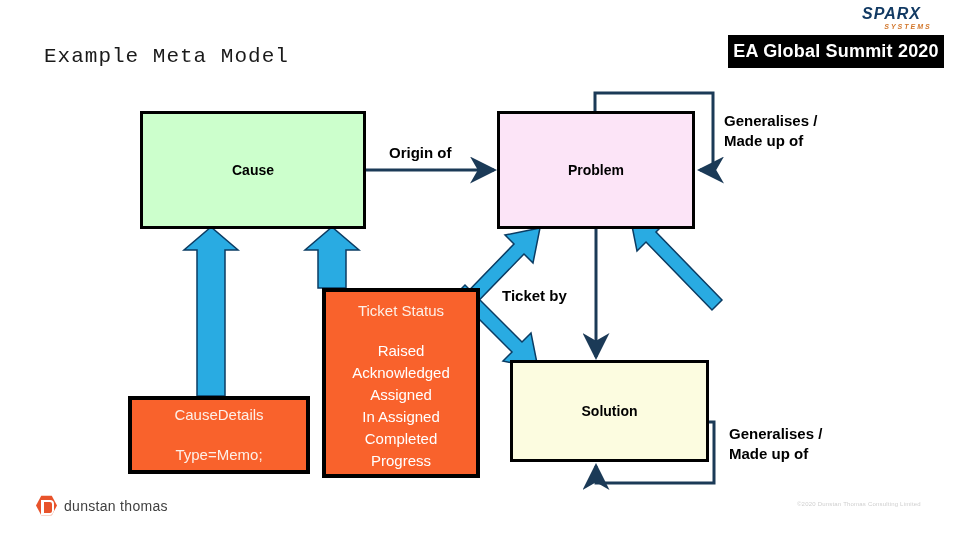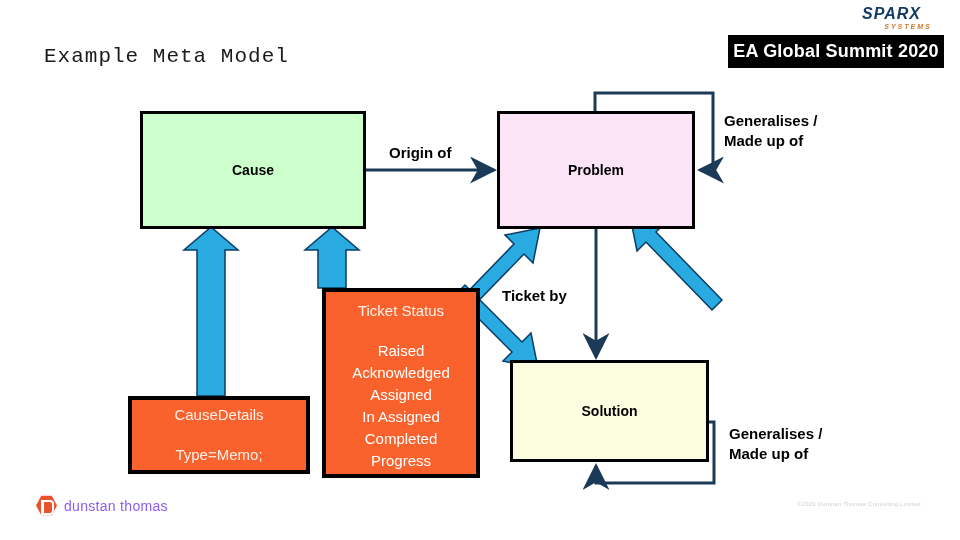--- a/index.html
+++ b/index.html
@@ -69,21 +69,21 @@
   
   #connectors{position:absolute;left:0;top:0;width:960px;height:540px;}
 
   
   #dt-logo{position:absolute;left:36px;top:495px;display:flex;align-items:center;gap:7px;}
   #dt-mark{width:21px;height:21px;background:#E8532B;
       clip-path:polygon(25% 3%,75% 3%,100% 50%,75% 97%,25% 97%,0% 50%);
       position:relative;}
   #dt-mark:after{content:"";position:absolute;left:5px;top:5px;width:8px;height:11px;
       border:2px solid #ffffff;border-radius:0 4px 4px 0;border-left:3px solid #fff;}
-  #dt-word{font-size:14px;color:#8b5cf6;letter-spacing:.3px;text-align:right;}
+  #dt-word{font-size:14px;color:#404040;letter-spacing:.3px;text-align:right;}
   #copyright{position:absolute;left:797px;top:501px;font-size:6px;color:#cfcfcf;
       white-space:nowrap;letter-spacing:.2px;}
 </style>
 </head>
 <body>
 
 <div class="slide">
 
   <div id="slide-title">Example Meta Model</div>
 

